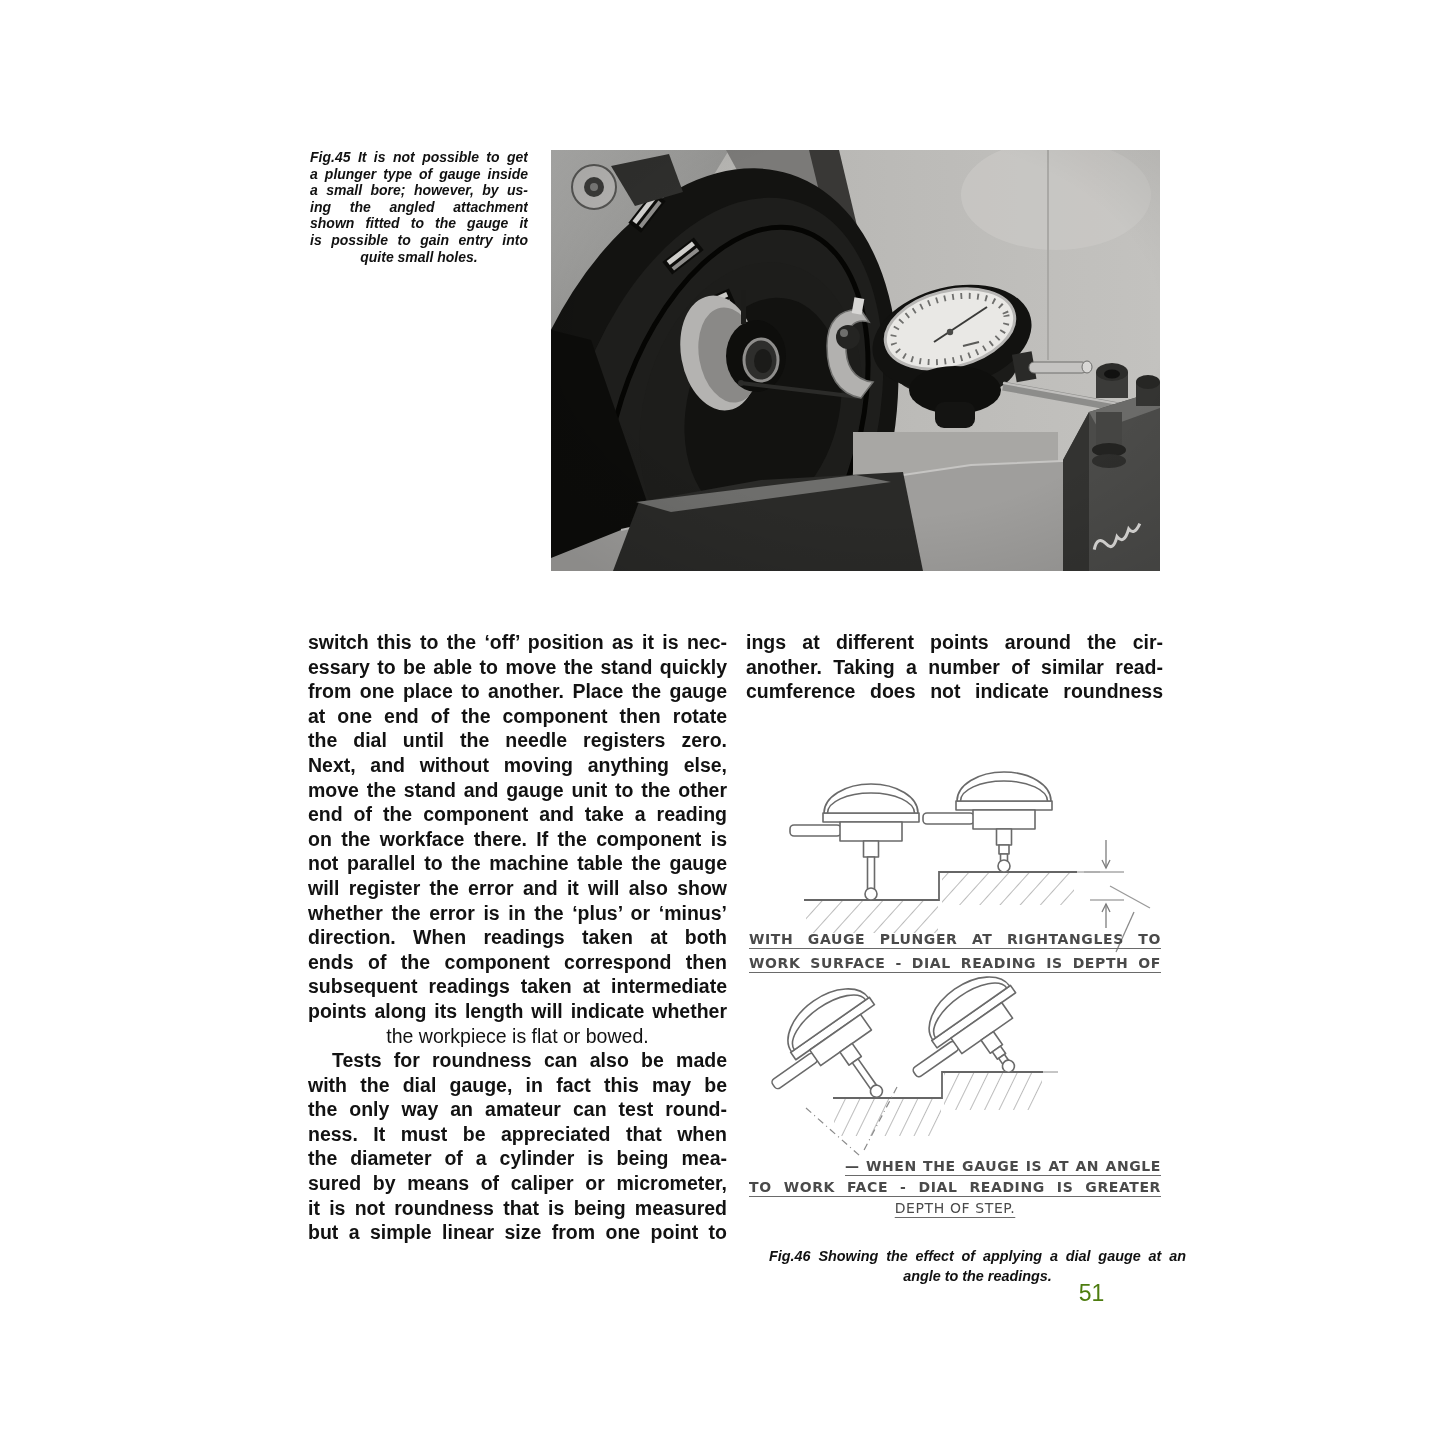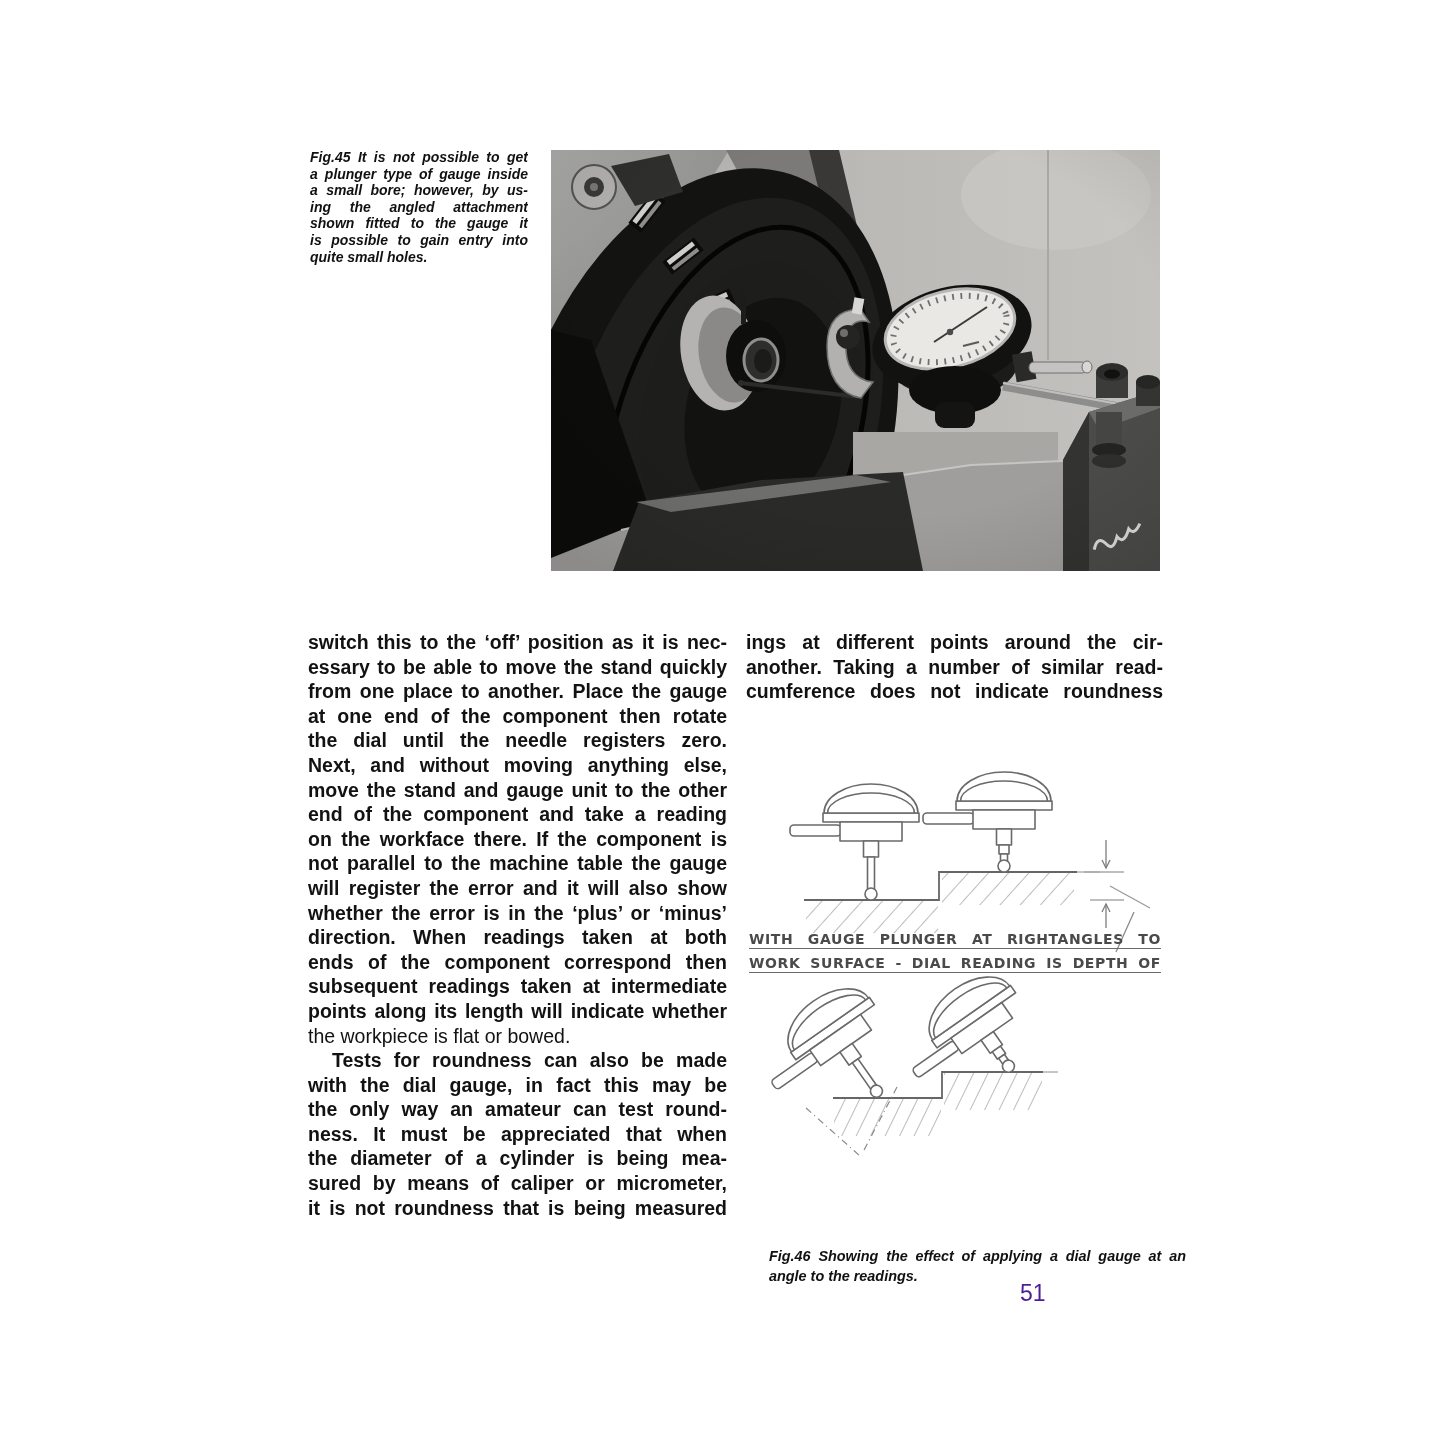--- a/index.html
+++ b/index.html
@@ -1,38 +1,38 @@
 <!DOCTYPE html>
 <html><head>
 <meta charset="utf-8">
 <style>
   html,body{margin:0;padding:0;background:#ffffff;}
   .page{position:relative;width:1445px;height:1445px;background:#ffffff;overflow:hidden;
         font-family:"Liberation Sans",sans-serif;color:#161616;}
   .textblock{position:absolute;}
-  .tline{text-align:left;overflow:hidden;}
+  .tline{text-align:center;overflow:hidden;}
   .tline.just{text-align:justify;text-align-last:justify;font-weight:bold;}
   .fig45{left:310px;top:149px;width:218px;}
   .fig45 .tline{font-size:14px;line-height:16.6px;font-style:italic;font-weight:700;color:#111;}
   .photo{position:absolute;left:551px;top:150px;width:609px;height:421px;}
   .body-col .tline{font-size:19.5px;line-height:24.6px;height:24.6px;color:#121212;}
   .col-left{left:308px;top:630px;width:419px;}
   .col-right{left:746px;top:630px;width:417px;}
   .diagram{position:absolute;left:746px;top:738px;width:420px;height:420px;}
   .hand .tline{font-family:"DejaVu Sans",sans-serif;font-size:14px;letter-spacing:0.6px;color:#4a4a4a;
                text-decoration:underline;text-underline-offset:4px;text-decoration-thickness:1.2px;
                text-decoration-color:#6a6a6a;}
   .hand1{left:749px;top:927px;width:412px;}
   .hand1 .tline{line-height:24px;height:24px;}
   .hand2{left:749px;top:1156px;width:412px;}
   .hand2 .tline{line-height:21px;height:21px;}
   .fig46{left:746px;top:1247px;width:417px;margin-left:23px;}
   .fig46 .tline{font-size:14.4px;line-height:19.5px;font-style:italic;font-weight:700;color:#111;}
-  .pagenum{position:absolute;left:1020px;top:1280px;width:143px;text-align:left;
-           font-size:23px;color:#4c1d95;}
+  .pagenum{position:absolute;left:1020px;top:1280px;width:143px;text-align:center;
+           font-size:23px;color:#4d7c0f;}
 </style>
 </head>
 <body>
 
 <div class="page">
 
   <div class="fig45 textblock">
       <div class="tline just">Fig.45 It is not possible to get</div>
       <div class="tline just">a plunger type of gauge inside</div>
       <div class="tline just">a small bore; however, by us-</div>
@@ -198,20 +198,21 @@
       <div class="tline just">subsequent readings taken at intermediate</div>
       <div class="tline just">points along its length will indicate whether</div>
       <div class="tline">the workpiece is flat or bowed.</div>
       <div class="tline just" style="padding-left: 24px;">Tests for roundness can also be made</div>
       <div class="tline just">with the dial gauge, in fact this may be</div>
       <div class="tline just">the only way an amateur can test round-</div>
       <div class="tline just">ness. It must be appreciated that when</div>
       <div class="tline just">the diameter of a cylinder is being mea-</div>
       <div class="tline just">sured by means of caliper or micrometer,</div>
       <div class="tline just">it is not roundness that is being measured</div>
+      <div class="tline just">but a simple linear size from one point to</div>
     </div>
   <div class="col-right textblock body-col">
       <div class="tline just">ings at different points around the cir-</div>
       <div class="tline just">another. Taking a number of similar read-</div>
       <div class="tline just">cumference does not indicate roundness</div>
     </div>
 
   <svg class="diagram" viewBox="0 0 420 420">
     <defs>
       <pattern id="h1" patternUnits="userSpaceOnUse" width="15" height="15" patternTransform="rotate(-48)">
@@ -273,20 +274,25 @@
         <path d="M60,370 L114,418"></path>
         <path d="M151,349 L117,414"></path>
       </g>
     </g>
   </svg>
 
   <div class="hand hand1 textblock">
       <div class="tline just">WITH GAUGE PLUNGER AT RIGHTANGLES TO</div>
       <div class="tline just">WORK SURFACE - DIAL READING IS DEPTH OF STEP.</div>
     </div>
+  <div class="hand hand2 textblock">
+      <div class="tline just" style="padding-left: 96px;">— WHEN THE GAUGE IS AT AN ANGLE</div>
+      <div class="tline just">TO WORK FACE - DIAL READING IS GREATER THAN</div>
+      <div class="tline">DEPTH OF STEP.</div>
+    </div>
 
   <div class="fig46 textblock">
       <div class="tline just">Fig.46 Showing the effect of applying a dial gauge at an</div>
       <div class="tline">angle to the readings.</div>
     </div>
 
   <div class="pagenum">51</div>
 
 </div>
 

